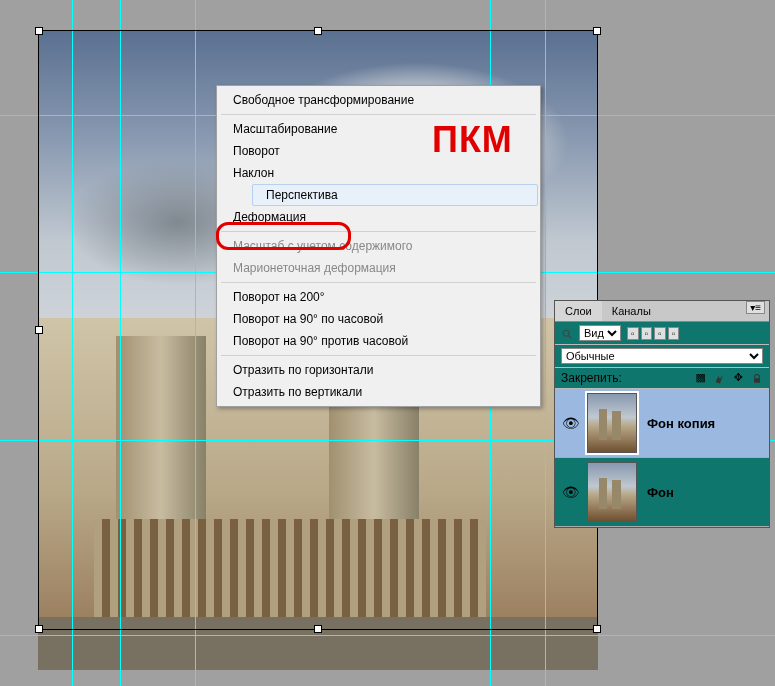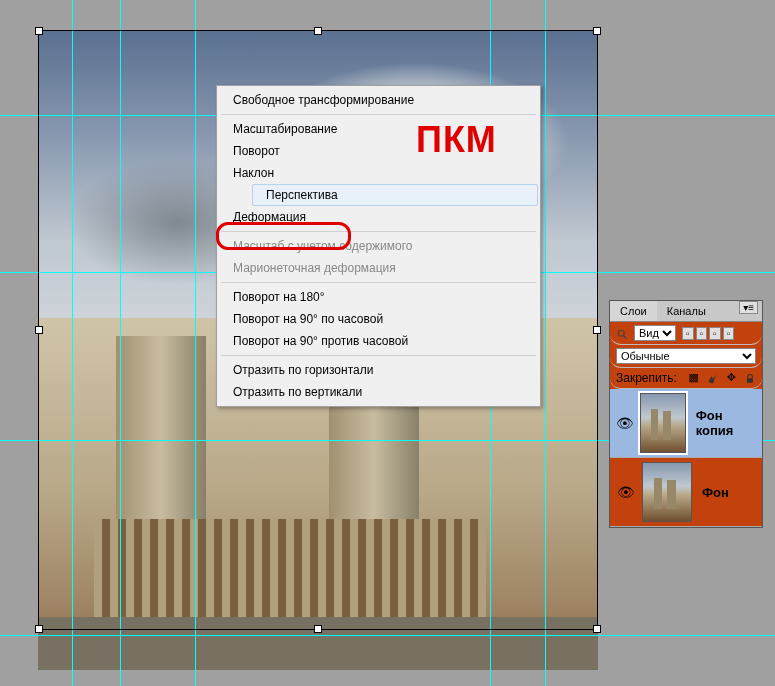--- a/index.html
+++ b/index.html
@@ -26,27 +26,27 @@
 .guide-v { position:absolute; top:0; bottom:0; width:1px; background:#00ffff; }
 
 .context-menu { position:absolute; left:216px; top:85px; width:325px; background:#f0f0f0; border:1px solid #a0a0a0; box-shadow:2px 2px 4px rgba(0,0,0,.3); padding:3px 2px; }
 .menu-item { padding:4px 14px; color:#000; cursor:default; }
 .menu-item.disabled { color:#888; }
 .menu-item.highlighted { background:#e8f0fa; border:1px solid #b8d0f0; padding:3px 13px; border-radius:2px;margin-left:33px; }
 .menu-sep { height:1px; background:#d0d0d0; margin:3px 2px; }
 
 .highlight-ring { position:absolute; left:216px; top:222px; width:135px; height:28px; border:3px solid #e00000; border-radius:12px; pointer-events:none; }
 
-.annotation { position:absolute; left:416px; top:119px; font-size:36px; font-weight:bold; color:#e00000; letter-spacing:1px; pointer-events:none; }
+.annotation { position:absolute; left:432px; top:119px; font-size:36px; font-weight:bold; color:#e00000; letter-spacing:1px; pointer-events:none; }
 
-.layers-panel { position:absolute; right:12px; top:300px; width:154px; background:#c2410c; border:1px solid #555; }
+.layers-panel { position:absolute; right:5px; top:300px; width:216px; background:#0f766e; border:1px solid #555; }
 .tab-row { display:flex; background:#c8c8c8; border-bottom:1px solid #888; }
 .tab { padding:4px 10px; font-size:11px; cursor:default; }
 .tab.active { background:#d6d6d6; }
-.row { display:flex; align-items:center; padding:3px 6px; gap:6px; border-bottom:1px solid #bbb; font-size:11px;border-radius:11px; }
+.row { display:flex; align-items:center; padding:3px 6px; gap:6px; border-bottom:1px solid #bbb; font-size:11px; }
 .row select, .row input { font-size:11px; border:1px solid #888; background:#fff; }
 .lock-icons { display:flex; gap:8px; margin-left:auto; }
 .lock-icons span { font-size:11px; }
 .layer { display:flex; align-items:center; padding:4px; border-bottom:1px solid #aaa; gap:4px; }
 .layer.selected { background:#9ab8e0; }
 .vis-col { width:24px; text-align:center; font-size:14px; }
 .thumb { width:50px; height:60px; border:1px solid #555; background:linear-gradient(to bottom, #8898b0 0%, #c0c8d0 40%, #b8a888 55%, #705030 100%); position:relative; }
 .thumb.sel { outline:2px solid #fff; }
 .thumb::before{content:'';position:absolute;left:22%;bottom:20%;width:18%;height:55%;background:#98886a;}
 .thumb::after{content:'';position:absolute;left:50%;bottom:20%;width:18%;height:50%;background:#98886a;}
@@ -99,21 +99,21 @@
     <div class="menu-sep"></div>
     <div class="menu-item">Масштабирование</div>
     <div class="menu-item">Поворот</div>
     <div class="menu-item">Наклон</div>
     <div class="menu-item highlighted">Перспектива</div>
     <div class="menu-item">Деформация</div>
     <div class="menu-sep"></div>
     <div class="menu-item disabled">Масштаб с учетом содержимого</div>
     <div class="menu-item disabled">Марионеточная деформация</div>
     <div class="menu-sep"></div>
-    <div class="menu-item">Поворот на 180°</div>
+    <div class="menu-item">Поворот на 200°</div>
     <div class="menu-item">Поворот на 90° по часовой</div>
     <div class="menu-item">Поворот на 90° против часовой</div>
     <div class="menu-sep"></div>
     <div class="menu-item">Отразить по горизонтали</div>
     <div class="menu-item">Отразить по вертикали</div>
   </div>
 
 <div class="highlight-ring"></div>
 <div class="annotation">ПКМ</div>
 

